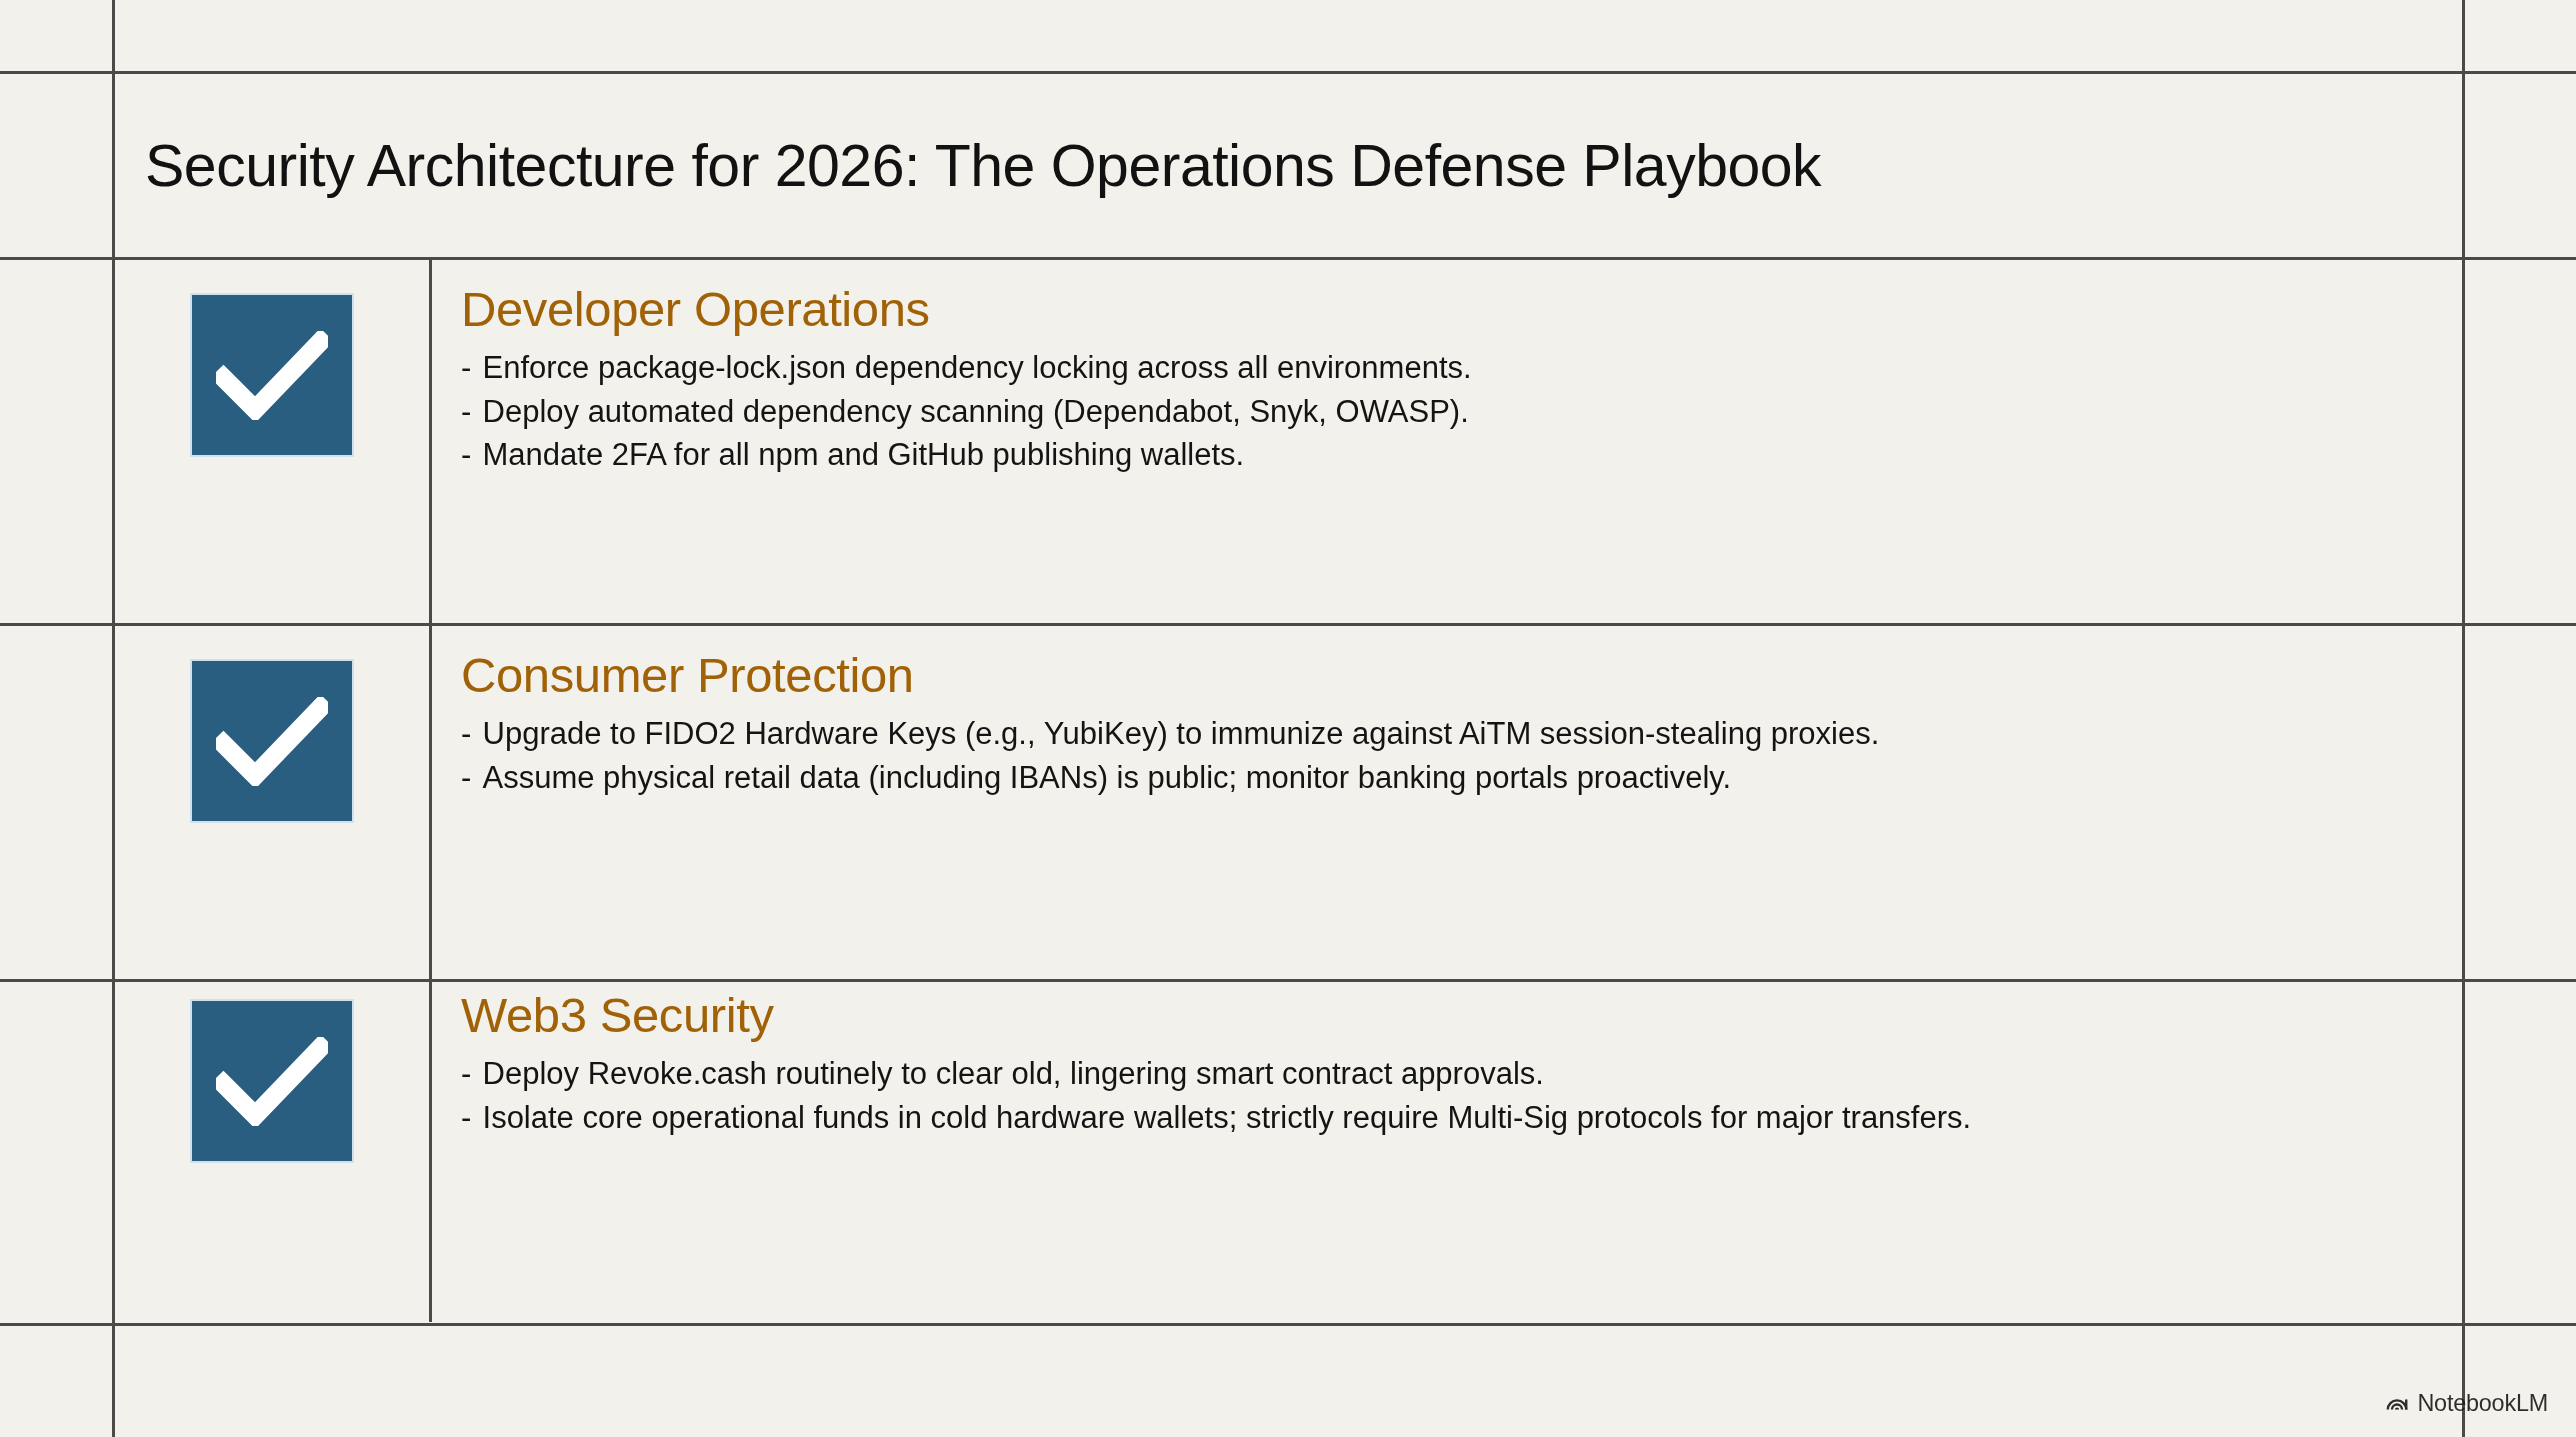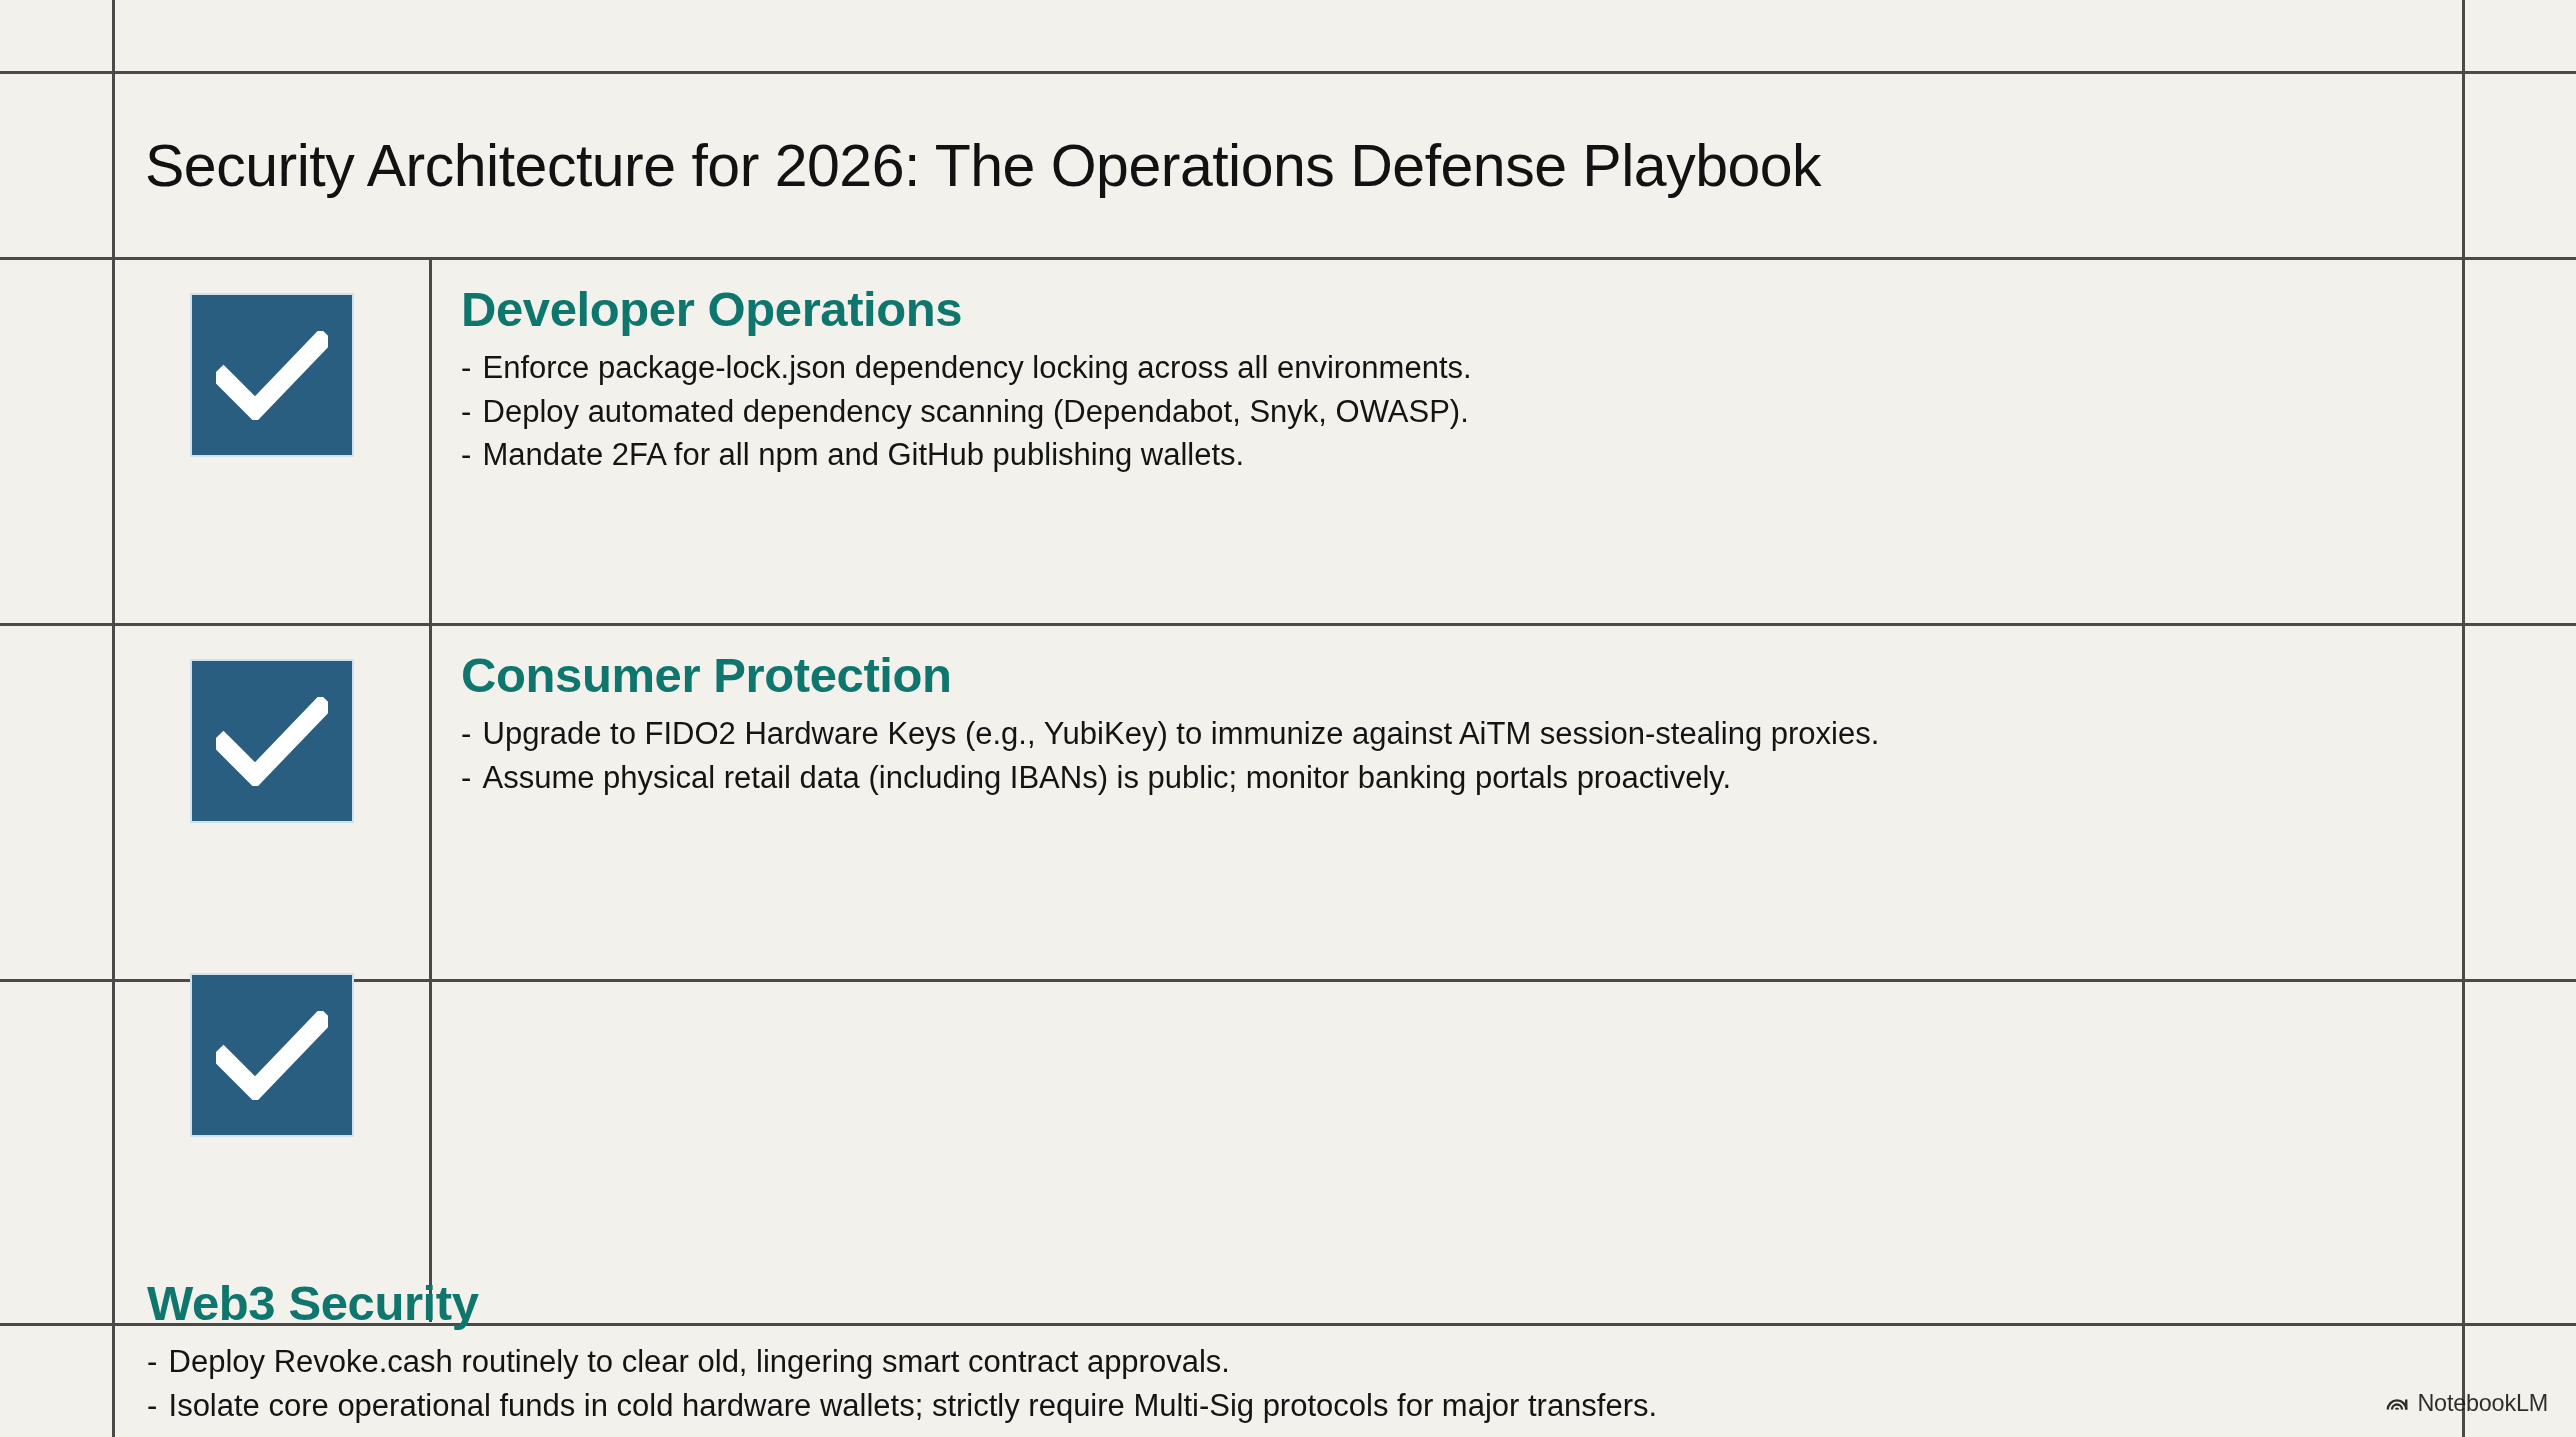--- a/index.html
+++ b/index.html
@@ -75,21 +75,21 @@
   
   .row {
     position: absolute;
     left: 115px;
     width: 2347px;
     display: flex;
     align-items: flex-start;
   }
   #row-0 { top: 260px; height: 363px; }
   #row-1 { top: 626px; height: 353px; }
-  #row-2 { top: 940px; height: 341px; flex-direction: column; }
+  #row-2 { top: 966px; height: 341px; }
 
   .check-cell {
     width: 314px;
     flex: 0 0 314px;
     display: flex;
     justify-content: center;
     padding-top: 33px;
     box-sizing: border-box;
   }
 
@@ -107,22 +107,22 @@
 
   .body-cell {
     flex: 1 1 auto;
     padding-left: 32px;
     padding-top: 22.5px;
     box-sizing: border-box;
   }
 
   .sec-heading {
     font-size: 49px;
-    font-weight: 700;
-    color: #0f766e;
+    font-weight: 400;
+    color: #a16207;
     letter-spacing: -0.4px;
     margin: 0 0 15px 0;
     line-height: 1.08;
   }
 
   .bullets { margin: 0; padding: 0; list-style: none; }
 
   .bullet {
     font-size: 31px;
     line-height: 1.13;

